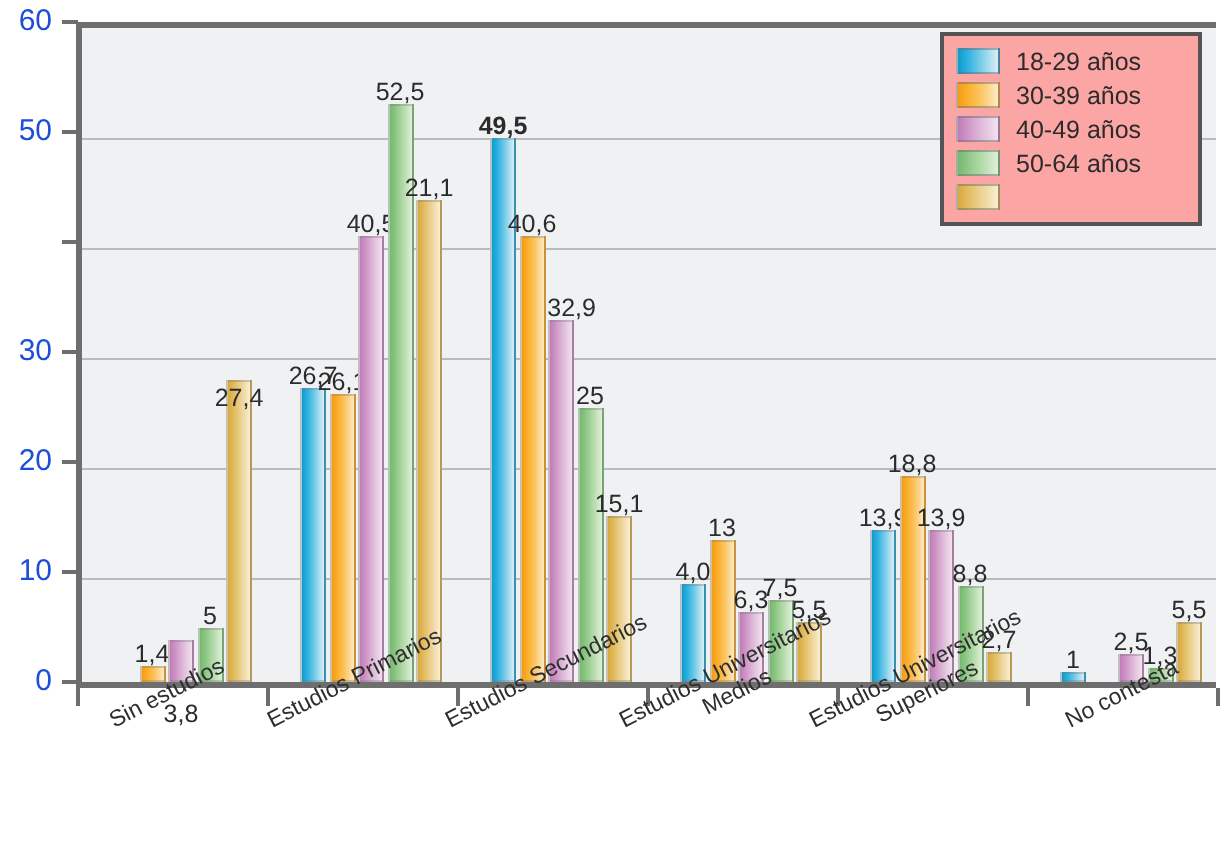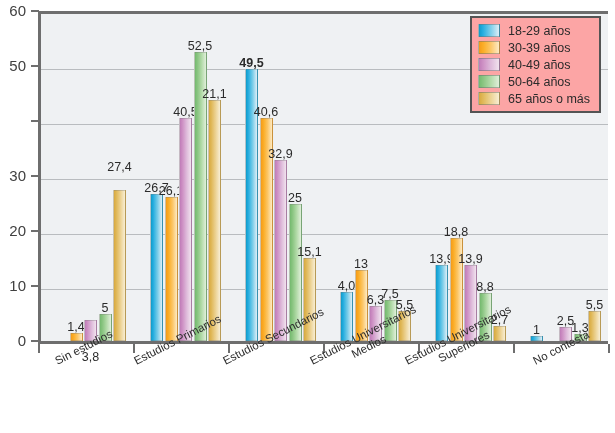--- a/index.html
+++ b/index.html
@@ -30,21 +30,21 @@
   }
   .axis-bottom{
     position:absolute;
     left:38px;top:341px;width:570px;height:3px;background:#6e6e6e;
   }
 
   
   .ytick-label{
     position:absolute;
     right:613px;
-    color:#404040;
+    color:#1d4ed8;
     font-size:15px;
     line-height:15px;
     text-align:right;
     width:40px;
     white-space:nowrap;
   }
   .ytick-mark{
     position:absolute;
     width:8px;height:2px;background:#6e6e6e;
   }
@@ -141,37 +141,37 @@
         <div class="gridline" style="top: 165px;"></div>
         <div class="gridline" style="top: 110px;"></div>
         <div class="gridline" style="top: 55px;"></div>
         <div class="bar c1" style="left: 28.5px; width: 13px; height: 7.7px;"></div>
         <div class="bar-value" style="left: 17.5px; width: 35px; top: 306.3px;">1,4</div>
         <div class="bar c2" style="left: 43px; width: 13px; height: 20.9px;"></div>
         <div class="bar-value" style="left: 32px; width: 35px; top: 293.1px; margin-top: 43px;">3,8</div>
         <div class="bar c3" style="left: 57.5px; width: 13px; height: 27.5px;"></div>
         <div class="bar-value" style="left: 46.5px; width: 35px; top: 286.5px;">5</div>
         <div class="bar c4" style="left: 72px; width: 13px; height: 150.7px;"></div>
-        <div class="bar-value" style="left: 61px; width: 35px; top: 146px;">27,4</div>
+        <div class="bar-value" style="left: 61px; width: 35px; top: 178px;">27,4</div>
         <div class="bar c0" style="left: 109px; width: 13px; height: 146.85px;"></div>
         <div class="bar-value" style="left: 98px; width: 35px; top: 167.15px;">26,7</div>
         <div class="bar c1" style="left: 123.5px; width: 13px; height: 143.55px;"></div>
         <div class="bar-value" style="left: 112.5px; width: 35px; top: 170.45px;">26,1</div>
         <div class="bar c2" style="left: 138px; width: 13px; height: 222.75px;"></div>
         <div class="bar-value" style="left: 127px; width: 35px; top: 91.25px;">40,5</div>
         <div class="bar c3" style="left: 152.5px; width: 13px; height: 288.75px;"></div>
         <div class="bar-value" style="left: 141.5px; width: 35px; top: 25.25px;">52,5</div>
         <div class="bar c4" style="left: 167px; width: 13px; height: 240.9px;"></div>
         <div class="bar-value" style="left: 156px; width: 35px; top: 73.1px;">21,1</div>
         <div class="bar c0" style="left: 204px; width: 13px; height: 272.25px;"></div>
         <div class="bar-value" style="left: 193px; width: 35px; top: 41.75px; font-weight: bold;">49,5</div>
         <div class="bar c1" style="left: 218.5px; width: 13px; height: 223.3px;"></div>
         <div class="bar-value" style="left: 207.5px; width: 35px; top: 90.7px;">40,6</div>
         <div class="bar c2" style="left: 233px; width: 13px; height: 180.95px;"></div>
-        <div class="bar-value" style="left: 222px; width: 35px; top: 133.05px;">32,9</div>
+        <div class="bar-value" style="left: 222px; width: 35px; top: 133.05px; text-align: right;">32,9</div>
         <div class="bar c3" style="left: 247.5px; width: 13px; height: 137.5px;"></div>
         <div class="bar-value" style="left: 236.5px; width: 35px; top: 176.5px;">25</div>
         <div class="bar c4" style="left: 262px; width: 13px; height: 83.05px;"></div>
         <div class="bar-value" style="left: 251px; width: 35px; top: 230.95px;">15,1</div>
         <div class="bar c0" style="left: 299px; width: 13px; height: 48.95px;"></div>
         <div class="bar-value" style="left: 288px; width: 35px; top: 265.05px;">4,0</div>
         <div class="bar c1" style="left: 313.5px; width: 13px; height: 71.5px;"></div>
         <div class="bar-value" style="left: 302.5px; width: 35px; top: 242.5px;">13</div>
         <div class="bar c2" style="left: 328px; width: 13px; height: 34.65px;"></div>
         <div class="bar-value" style="left: 317px; width: 35px; top: 279.35px;">6,3</div>
@@ -229,17 +229,16 @@
     <div class="legend-row">
       <span class="legend-swatch c2" style="background: linear-gradient(to right, rgb(192, 124, 184) 0%, rgb(207, 147, 198) 22%, rgb(222, 186, 218) 58%, rgb(241, 226, 238) 100%);"></span>
       <span class="legend-label">40-49 años</span>
     </div>
     <div class="legend-row">
       <span class="legend-swatch c3" style="background: linear-gradient(to right, rgb(116, 186, 111) 0%, rgb(140, 198, 131) 22%, rgb(178, 218, 168) 58%, rgb(224, 239, 218) 100%);"></span>
       <span class="legend-label">50-64 años</span>
     </div>
     <div class="legend-row">
       <span class="legend-swatch c4" style="background: linear-gradient(to right, rgb(216, 169, 63) 0%, rgb(225, 186, 92) 22%, rgb(236, 210, 147) 58%, rgb(248, 238, 211) 100%);"></span>
-      <span class="legend-label">65 años o más</span>
     </div>
   </div>
 
 </div>
 
 </body></html>

